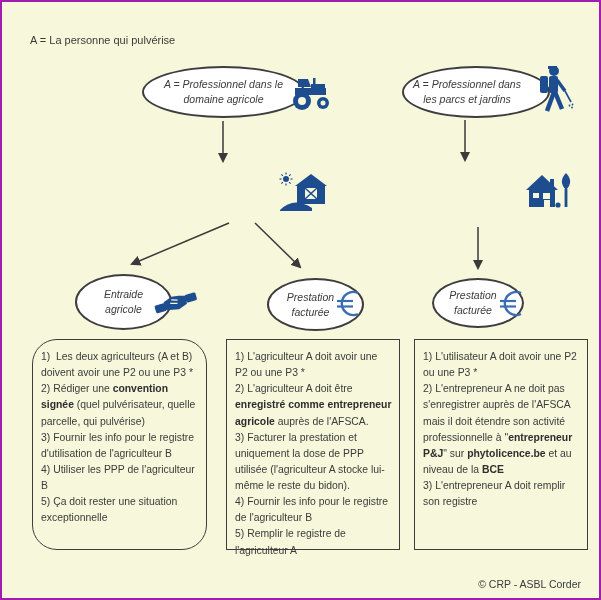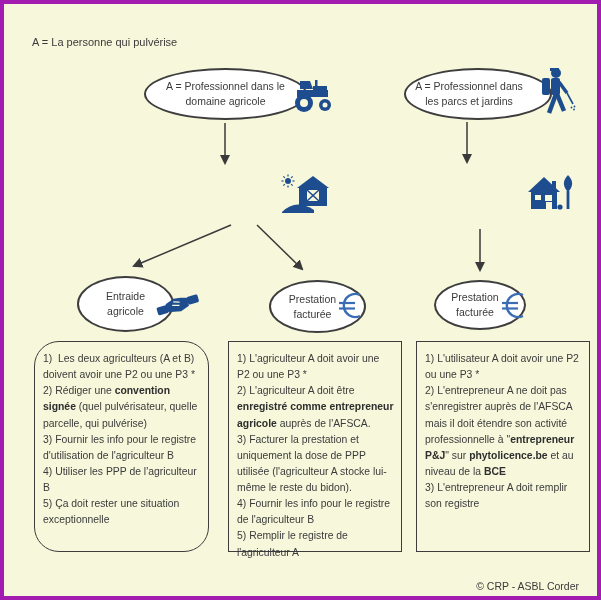--- a/index.html
+++ b/index.html
@@ -1,26 +1,26 @@
 <!DOCTYPE html>
 <html><head>
 <meta charset="utf-8">
 <style>
   html,body{margin:0;padding:0;background:#e8e8e8;}
   .frame{
     position:relative;width:601px;height:600px;box-sizing:border-box;
-    border:4px solid #a21caf;background:#f6f7db;overflow:hidden;
+    border:2px solid #a21caf;background:#f6f7db;overflow:hidden;
     font-family:"Liberation Sans",sans-serif;color:#3b3b3b;
   }
   .legend{position:absolute;left:28px;top:30px;font-size:11px;line-height:17px;}
   .arrows{position:absolute;left:0;top:0;pointer-events:none;}
   .ellipse{
     position:absolute;background:#ffffff;border:2px solid #3d3d3d;border-radius:50%;
     display:flex;align-items:center;justify-content:center;text-align:center;
-    font-size:10.5px;line-height:1.4;box-sizing:border-box;
+    font-size:10.5px;line-height:1.4;box-sizing:border-box;font-style:italic;
   }
   .node-label{white-space:pre-line;}
   .icon{position:absolute;}
   .rules-box{
     position:absolute;top:337px;height:211px;box-sizing:border-box;
     border:1.5px solid #3d3d3d;padding:9px 7px 6px 8px;
     font-size:10.4px;line-height:1.55;background:transparent;
   }
   .rules-text{white-space:pre-wrap;}
   .rules-text strong{font-weight:bold;color:#2e2e2e;}

